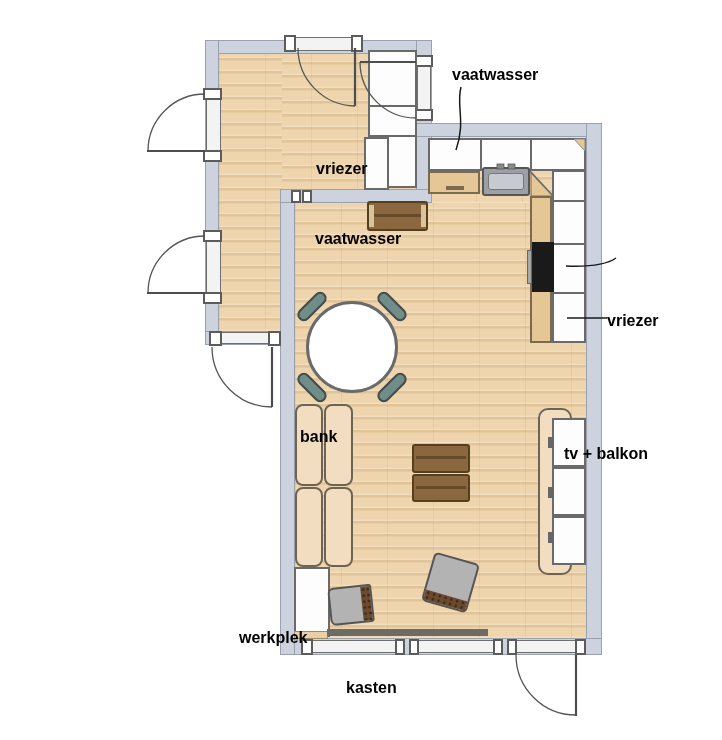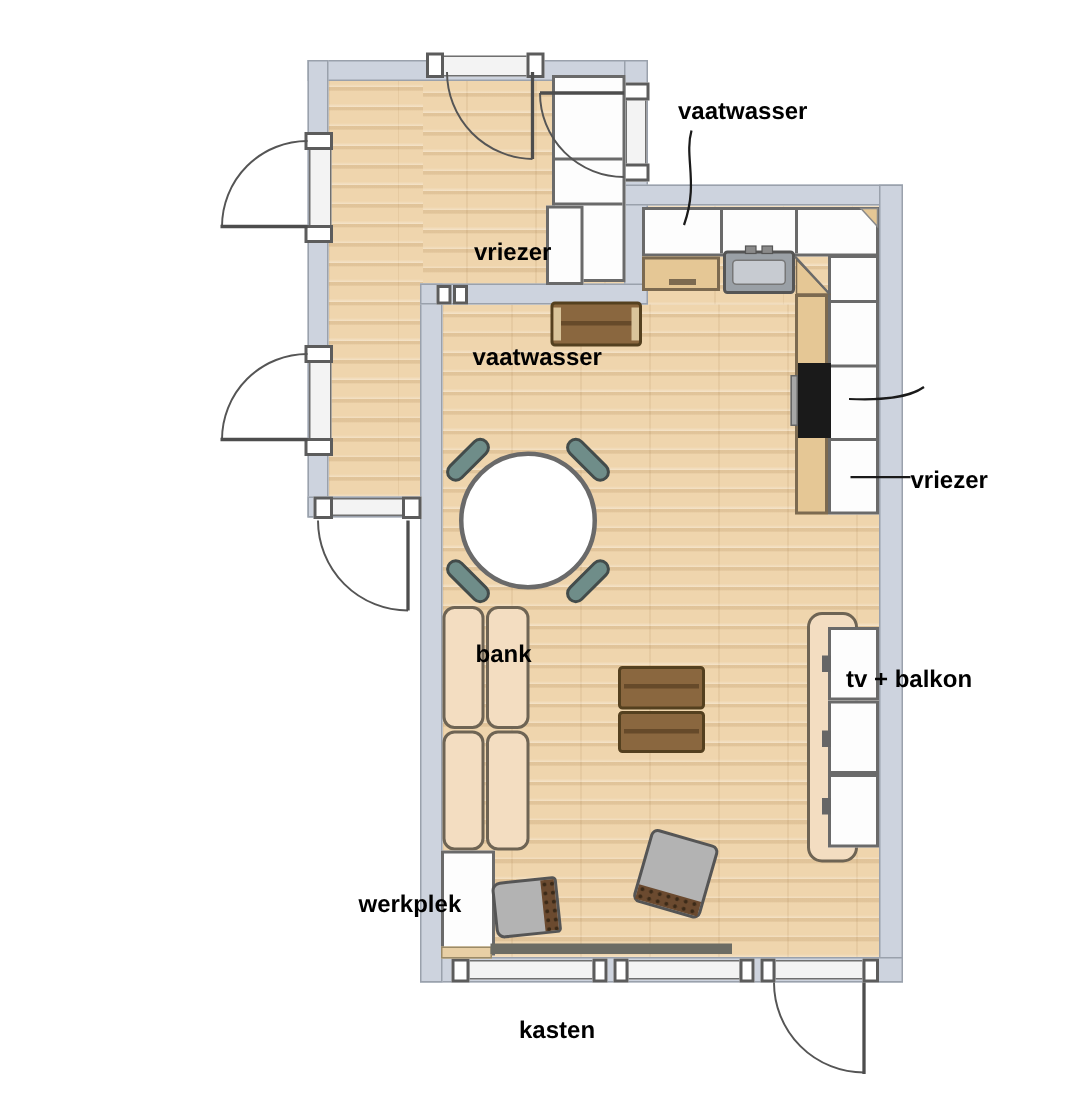--- a/index.html
+++ b/index.html
@@ -180,18 +180,18 @@
       <path d="M 461 87 C 456 105 466 122 456 150"></path>
       <path d="M 566 266 C 590 267 606 265 616 258"></path>
       <path d="M 567 318 L 607 318"></path>
     </g>
   </svg>
 
   <div class="label" style="left:452px;top:62px;">vaatwasser</div>
   <div class="label" style="left:316px;top:156px;">vriezer</div>
   <div class="label" style="left:315px;top:226px;">vaatwasser</div>
   <div class="label" style="left:607px;top:308px;">vriezer</div>
-  <div class="label" style="left:317px;top:424px;">bank</div>
+  <div class="label" style="left:300px;top:424px;">bank</div>
   <div class="label" style="left:564px;top:441px;">tv + balkon</div>
-  <div class="label" style="left:239px;top:591px;">werkplek</div>
+  <div class="label" style="left:239px;top:625px;">werkplek</div>
   <div class="label" style="left:346px;top:675px;">kasten</div>
 
 </div>
 
 </body></html>

